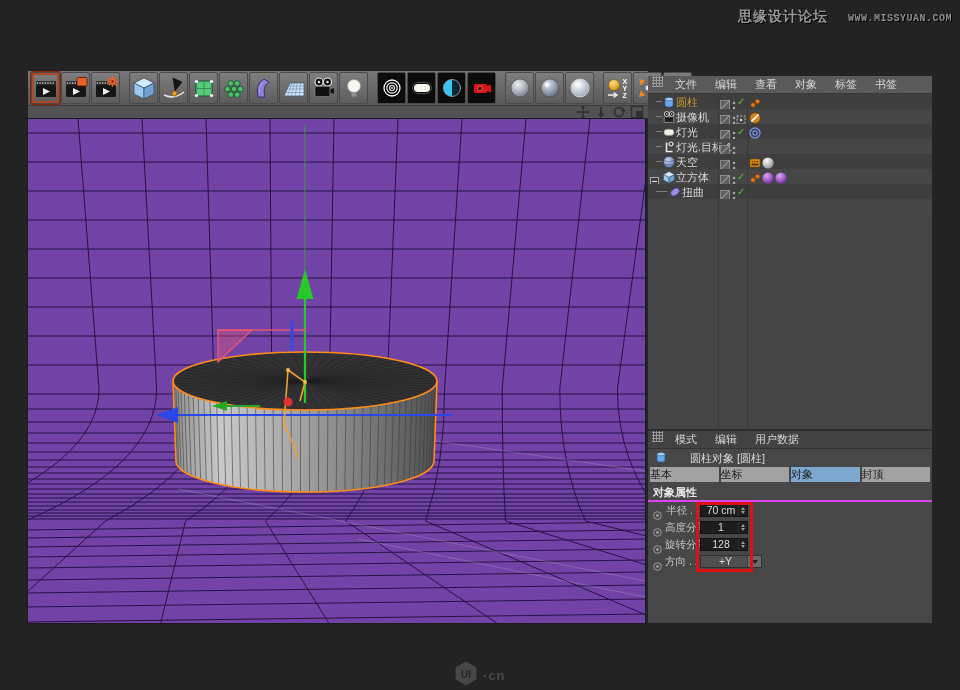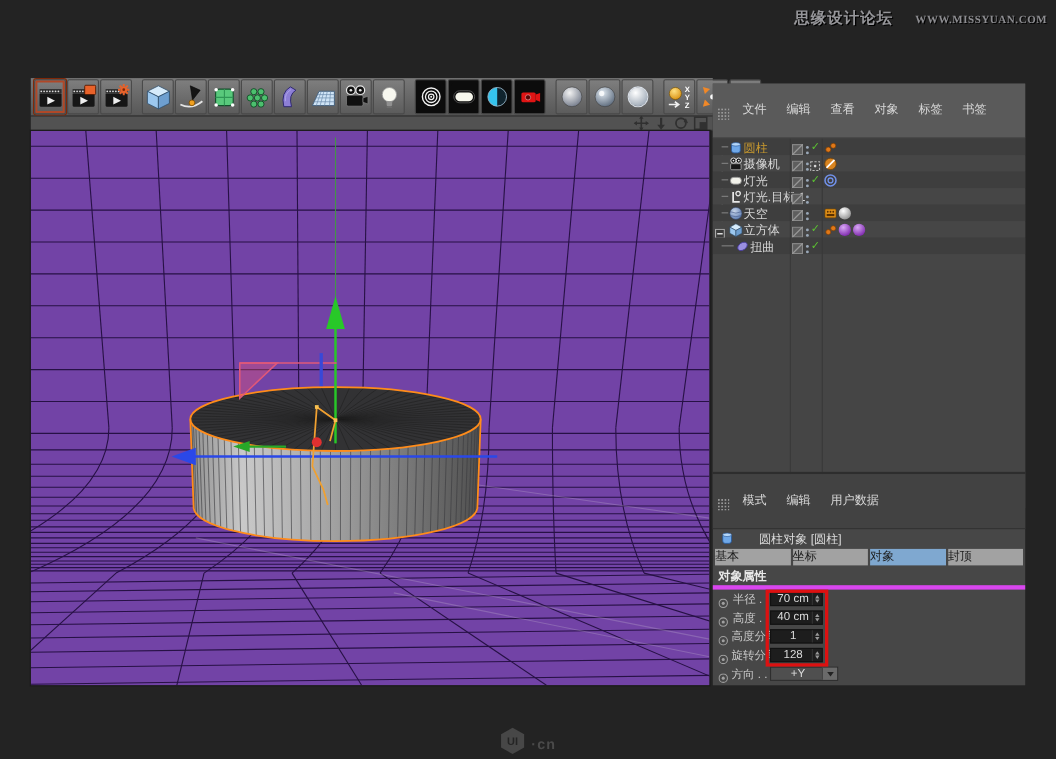--- a/index.html
+++ b/index.html
@@ -1,39 +1,39 @@
 <!DOCTYPE html>
 <html><head>
 <meta charset="utf-8">
 <style>
   html,body{margin:0;padding:0;background:#232323;}
   #root{position:relative;width:960px;height:690px;background:#232323;overflow:hidden;
         font-family:"Liberation Sans","DejaVu Sans",sans-serif;-webkit-font-smoothing:antialiased;}
   
   #banner{position:absolute;top:8px;right:8px;display:flex;align-items:baseline;gap:20px;}
   #banner .cn{font-size:14px;font-weight:bold;color:#96969a;letter-spacing:1px;text-shadow:1px 1px 0 #000;}
-  #banner .url{font-size:10px;font-weight:bold;color:#8d8d91;letter-spacing:.5px;font-family:Liberation Serif, serif;text-shadow:1px 1px 0 #000;}
+  #banner .url{font-size:10px;font-weight:bold;color:#8d8d91;letter-spacing:.5px;font-family:Liberation Mono, monospace;text-shadow:1px 1px 0 #000;}
   
   #toolbar{position:absolute;left:28px;top:71px;width:620px;height:35px;background:linear-gradient(#787878,#575757);
            border-bottom:1px solid #3c3c3c;display:flex;align-items:center;padding-left:3px;box-sizing:border-box;}
   .tool{width:27px;height:30px;background:linear-gradient(#7e7e7e,#5c5c5c);border:1px solid #4a4a4a;border-radius:2px;
         display:flex;align-items:center;justify-content:center;margin-right:1px;flex:0 0 auto;position:relative;}
   .tool.dark{background:#0c0c0c;}
   .tool.grp{margin-left:8px;}
   .tool.sel{box-shadow:0 0 0 2px #b04828 inset, 0 0 0 1px #802808;}
   .tool svg{display:block;}
   
   #substrip{position:absolute;left:28px;top:106px;width:620px;height:13px;background:#525252;border-bottom:1px solid #2c2c2c;
             display:flex;align-items:center;justify-content:flex-end;gap:3px;padding-right:4px;box-sizing:border-box;}
   .navic{width:15px;height:13px;display:flex;align-items:center;justify-content:center;}
   
   #viewport{position:absolute;left:28px;top:119px;width:617px;height:504px;background:#7243a6;outline:1px solid #1b1b1b;}
   
   #panel{position:absolute;left:648px;top:76px;width:284px;height:547px;background:#474747;}
-  .mbar{height:17px;display:flex;align-items:flex-end;padding:16px 4px;gap:2px;}
+  .mbar{height:17px;display:flex;align-items:flex-start;padding:0 4px;gap:2px;}
   #ommenu{background:#5a5a5a;border-bottom:1px solid #383838;}
   .mitem{font-size:11px;color:#d8d8d8;padding:0 8px;line-height:17px;}
   .grip{width:11px;height:11px;margin-right:2px;background-image:radial-gradient(#9a9a9a 1px,transparent 1.1px);
         background-size:3px 3px;background-position:0 0;flex:0 0 auto;}
   #ombody{position:relative;height:336px;background:#454545;overflow:hidden;}
   .colsep{position:absolute;top:0;bottom:0;width:1px;background:#393939;}
   .omrow{position:relative;height:15px;}
   .omrow.odd{background:#3e3e3e;}
   .omrow.even{background:#464646;}
   .omlabel{position:absolute;top:1px;font-size:11px;color:#d6d6d6;white-space:nowrap;}
@@ -45,21 +45,21 @@
   .vcheck{position:absolute;left:89px;top:1px;font-size:10px;font-weight:bold;line-height:13px;}
   .vcam{position:absolute;left:88px;top:2px;}
   .tagbox{position:absolute;left:101px;top:1px;display:flex;gap:1px;}
   
   #am{position:absolute;left:0;top:353px;width:284px;border-top:2px solid #2d2d2d;}
   #ammenu{background:#424242;border-bottom:1px solid #333;}
   #amtitle{height:18px;display:flex;align-items:center;gap:23px;padding-left:6px;font-size:11px;color:#dcdcdc;}
   #amtabs{display:flex;gap:2px;padding:0 2px;height:15px;}
   .amtab{flex:1;background:#a2a2a2;color:#1c1c1c;font-size:11px;line-height:15px;}
   .amtab.active{background:#7fa8d0;}
-  #amsection{height:18px;line-height:20px;padding-left:5px;font-size:11px;font-weight:bold;color:#e8e8e8;border-bottom:4px solid #d946ef;}
+  #amsection{height:18px;line-height:20px;padding-left:5px;font-size:11px;font-weight:bold;color:#e8e8e8;border-bottom:2px solid #d946ef;}
   #amparams{position:relative;}
   .prow{position:relative;height:17px;text-align:center;}
   .pradio{position:absolute;left:5px;top:4px;}
   .plabel{position:absolute;left:17px;top:2px;width:35px;font-size:10.5px;color:#c8c8c8;white-space:nowrap;overflow:hidden;}
   .pbox{position:absolute;left:52px;top:2px;width:48px;height:13px;background:#1d1d1d;border:1px solid #121212;
         box-sizing:border-box;display:flex;align-items:center;}
   .pval{flex:1;font-size:10.5px;color:#dcdcdc;padding-left:3px;line-height:11px;white-space:nowrap;}
   .spin{width:8px;height:100%;border-left:1px solid #333;display:flex;flex-direction:column;align-items:center;justify-content:center;gap:1px;}
   .spin .up{width:0;height:0;border-left:2.5px solid transparent;border-right:2.5px solid transparent;border-bottom:3px solid #9a9a9a;}
   .spin .dn{width:0;height:0;border-left:2.5px solid transparent;border-right:2.5px solid transparent;border-top:3px solid #9a9a9a;}
@@ -791,34 +791,20 @@
                 <span class="up"></span>
                 <span class="dn"></span>
               </span>
             </div>
           </div>
           <div class="prow">
             <span class="pradio"><svg width="9" height="9" viewBox="0 0 9 9" xmlns="http://www.w3.org/2000/svg">
                 <circle cx="4.5" cy="4.5" r="3.8" fill="none" stroke="#a0a0a0" stroke-width="1"></circle>
                 <circle cx="4.5" cy="4.5" r="1.4" fill="#a0a0a0"></circle>
               </svg></span>
-            <span class="plabel">高度 . .</span>
-            <div class="pbox">
-              <span class="pval">40 cm</span>
-              <span class="spin">
-                <span class="up"></span>
-                <span class="dn"></span>
-              </span>
-            </div>
-          </div>
-          <div class="prow">
-            <span class="pradio"><svg width="9" height="9" viewBox="0 0 9 9" xmlns="http://www.w3.org/2000/svg">
-                <circle cx="4.5" cy="4.5" r="3.8" fill="none" stroke="#a0a0a0" stroke-width="1"></circle>
-                <circle cx="4.5" cy="4.5" r="1.4" fill="#a0a0a0"></circle>
-              </svg></span>
             <span class="plabel">高度分段</span>
             <div class="pbox">
               <span class="pval">1</span>
               <span class="spin">
                 <span class="up"></span>
                 <span class="dn"></span>
               </span>
             </div>
           </div>
           <div class="prow">

